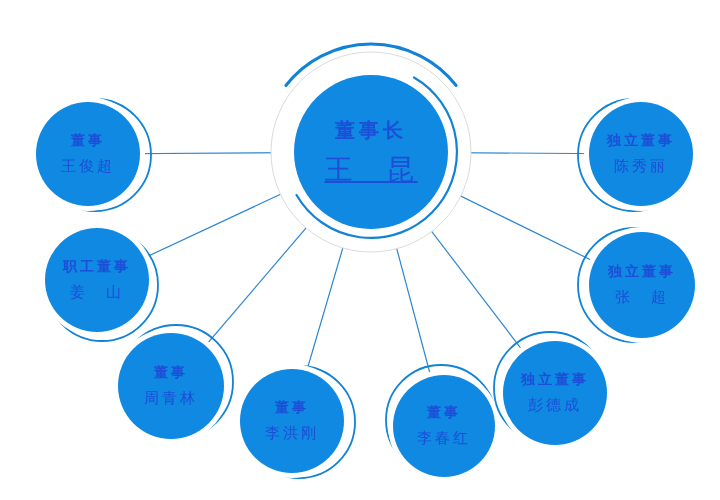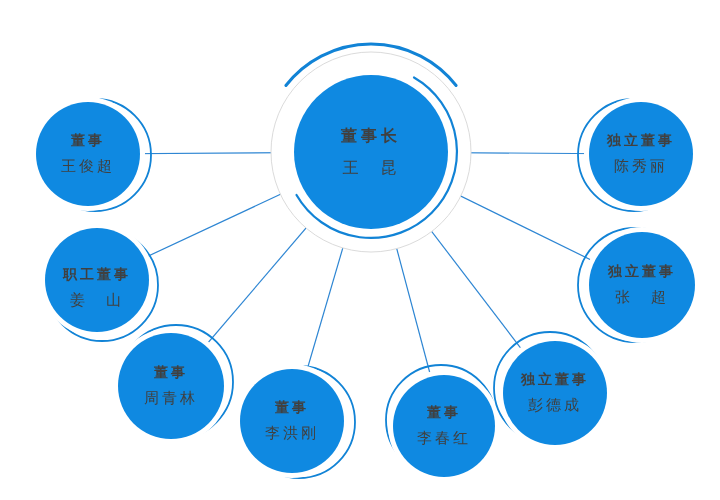--- a/index.html
+++ b/index.html
@@ -8,45 +8,46 @@
     width:720px;height:500px;
     background:#ffffff;
     overflow:hidden;
     font-family:"Liberation Serif","DejaVu Serif",serif;
   }
   .chart-svg{position:absolute;left:0;top:0;width:720px;height:500px;}
   .node-label{
     position:absolute;
     display:flex;flex-direction:column;
     align-items:center;justify-content:center;
-    text-align:right;color:#404040;
+    text-align:right;color:#1d4ed8;
     pointer-events:none;
   }
   .node-label .title{
     font-weight:bold;
     font-size:14px;
     letter-spacing:3px;
     line-height:1;
     margin-bottom:11px;
     white-space:nowrap;
   }
   .node-label .name{
     font-size:15px;
     letter-spacing:3px;
     line-height:1;
     white-space:nowrap;
   }
   .node-label.chairman .title{
-    font-size:16px;
+    font-size:20px;
     letter-spacing:4px;
     margin-bottom:16px;
   }
   .node-label.chairman .name{
-    font-size:16px;
+    font-size:28px;
     letter-spacing:3px;
+    text-decoration:underline;
   }
 </style>
 </head>
 <body>
 
 <div class="stage">
 
   <svg class="chart-svg" viewBox="0 0 720 500">
 
     <g fill="none" stroke-width="1.2">
@@ -103,21 +104,21 @@
   <div class="node-label chairman" style="left:276px;top:57px;width:190px;height:190px">
     <div class="title">董事长</div>
     <div class="name">王　昆</div>
   </div>
 
   <div class="node-label" style="left:36px;top:102px;width:104px;height:104px">
     <div class="title">董事</div>
     <div class="name">王俊超</div>
   </div>
 
-  <div class="node-label" style="left:45px;top:236px;width:104px;height:104px">
+  <div class="node-label" style="left:45px;top:228px;width:104px;height:104px">
     <div class="title">职工董事</div>
     <div class="name">姜　山</div>
   </div>
 
   <div class="node-label" style="left:118px;top:333px;width:106px;height:106px">
     <div class="title">董事</div>
     <div class="name">周青林</div>
   </div>
 
   <div class="node-label" style="left:240px;top:369px;width:104px;height:104px">

